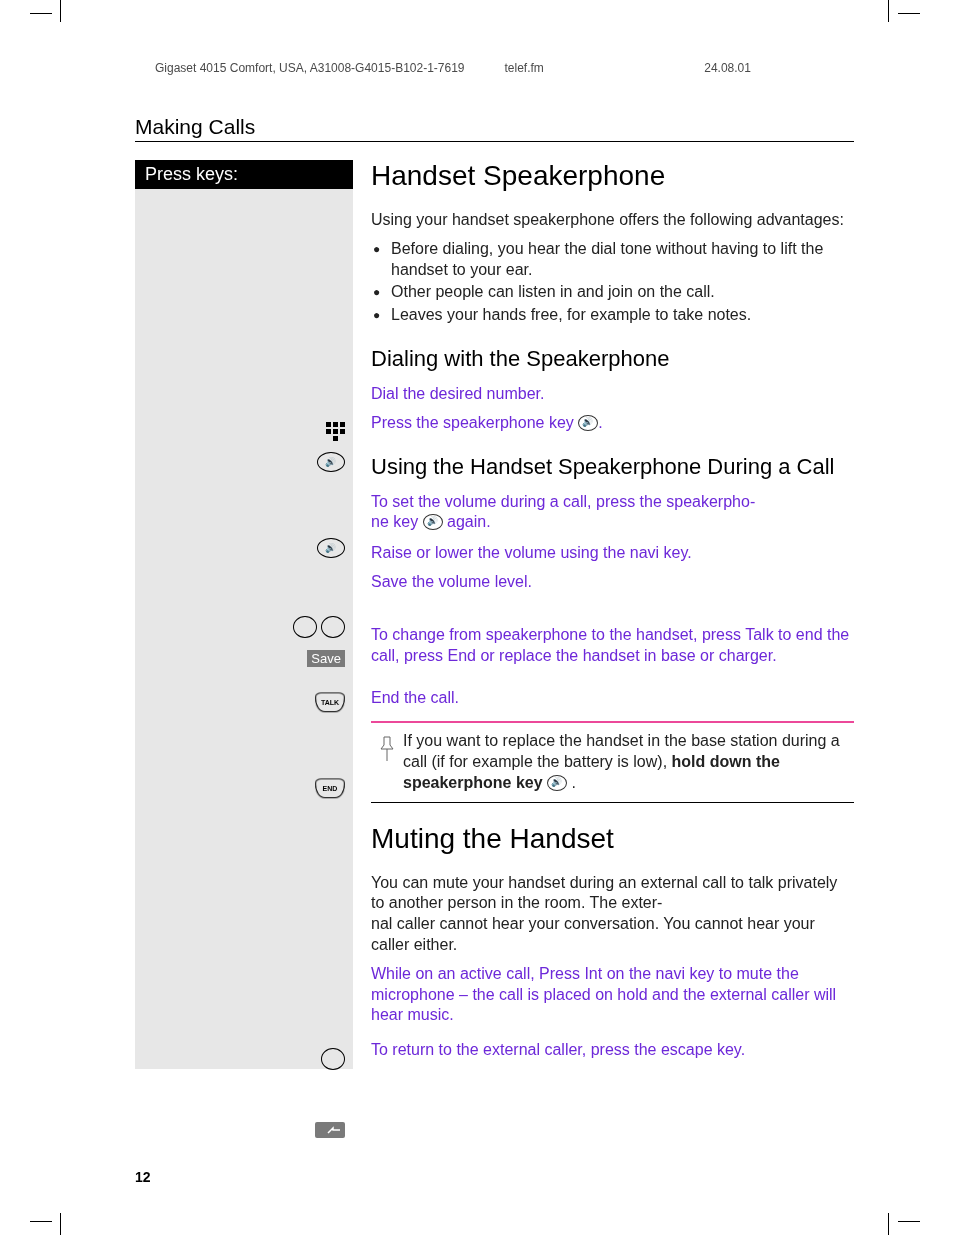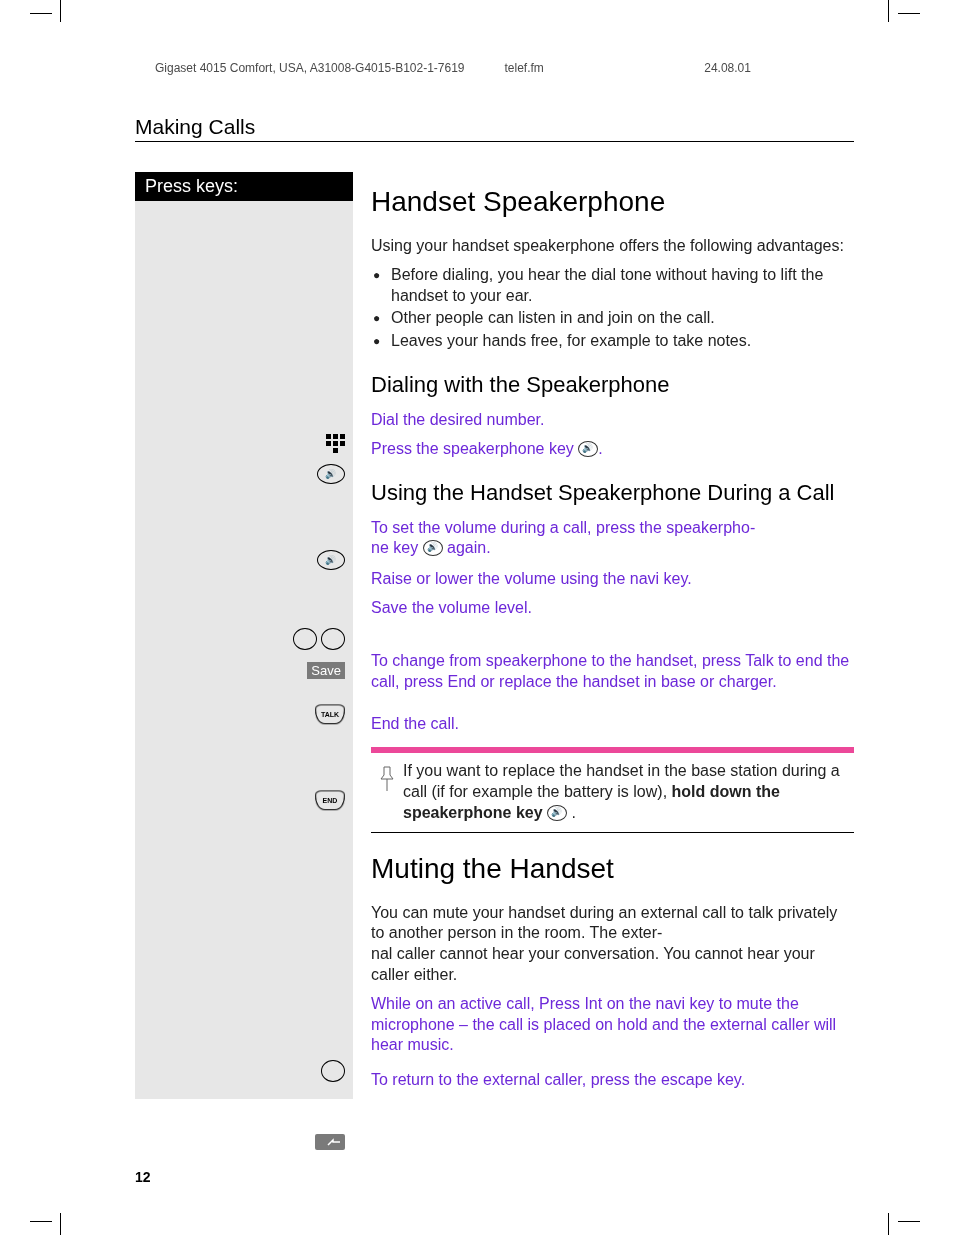--- a/index.html
+++ b/index.html
@@ -27,21 +27,21 @@
   .header-mid { flex: 0.8; }
   .header-right { flex: 0.6; }
   .section-title {
     font-family: "Arial Narrow", Arial, sans-serif;
     font-stretch: condensed;
     font-size: 21px;
     font-weight: 400;
     letter-spacing: 0px;
     border-bottom: 1px solid #000;
     padding-bottom: 2px;
-    margin-bottom: 30px;
+    margin-bottom: 18px;
     margin-left: 0px;
   }
   .columns {
     display: flex;
   }
   .left-col {
     width: 218px;
     flex-shrink: 0;
     background: #e7e7e7;
     position: relative;
@@ -57,21 +57,20 @@
   }
   .right-col {
     flex: 1;
     padding-left: 18px;
   }
   h1.main-h {
     font-family: "Arial Narrow", Arial, sans-serif;
     font-stretch: condensed;
     font-weight: 400;
     font-size: 28px;
-    margin-top: 14px;
     margin-bottom: 18px;
   }
   h2.sub-h {
     font-family: "Arial Narrow", Arial, sans-serif;
     font-stretch: condensed;
     font-weight: 400;
     font-size: 22px;
     margin-top: 20px;
     margin-bottom: 12px;
   }
@@ -103,21 +102,21 @@
   .step-row {
     margin-bottom: 8px;
   }
   .step-text {
     font-size: 16px;
     line-height: 1.3;
     color: #6d28d9;
     text-align: right;
   }
   .note-box {
-    border-top: 6px solid #ec4899;
+    border-top: 2px solid #ec4899;
     border-bottom: 1px solid #000;
     padding: 8px 0 8px 0;
     margin: 12px 0 20px 0;
     display: flex;
     align-items: flex-start;
   }
   .note-box .pin {
     width: 32px;
     flex-shrink: 0;
     font-size: 20px;

